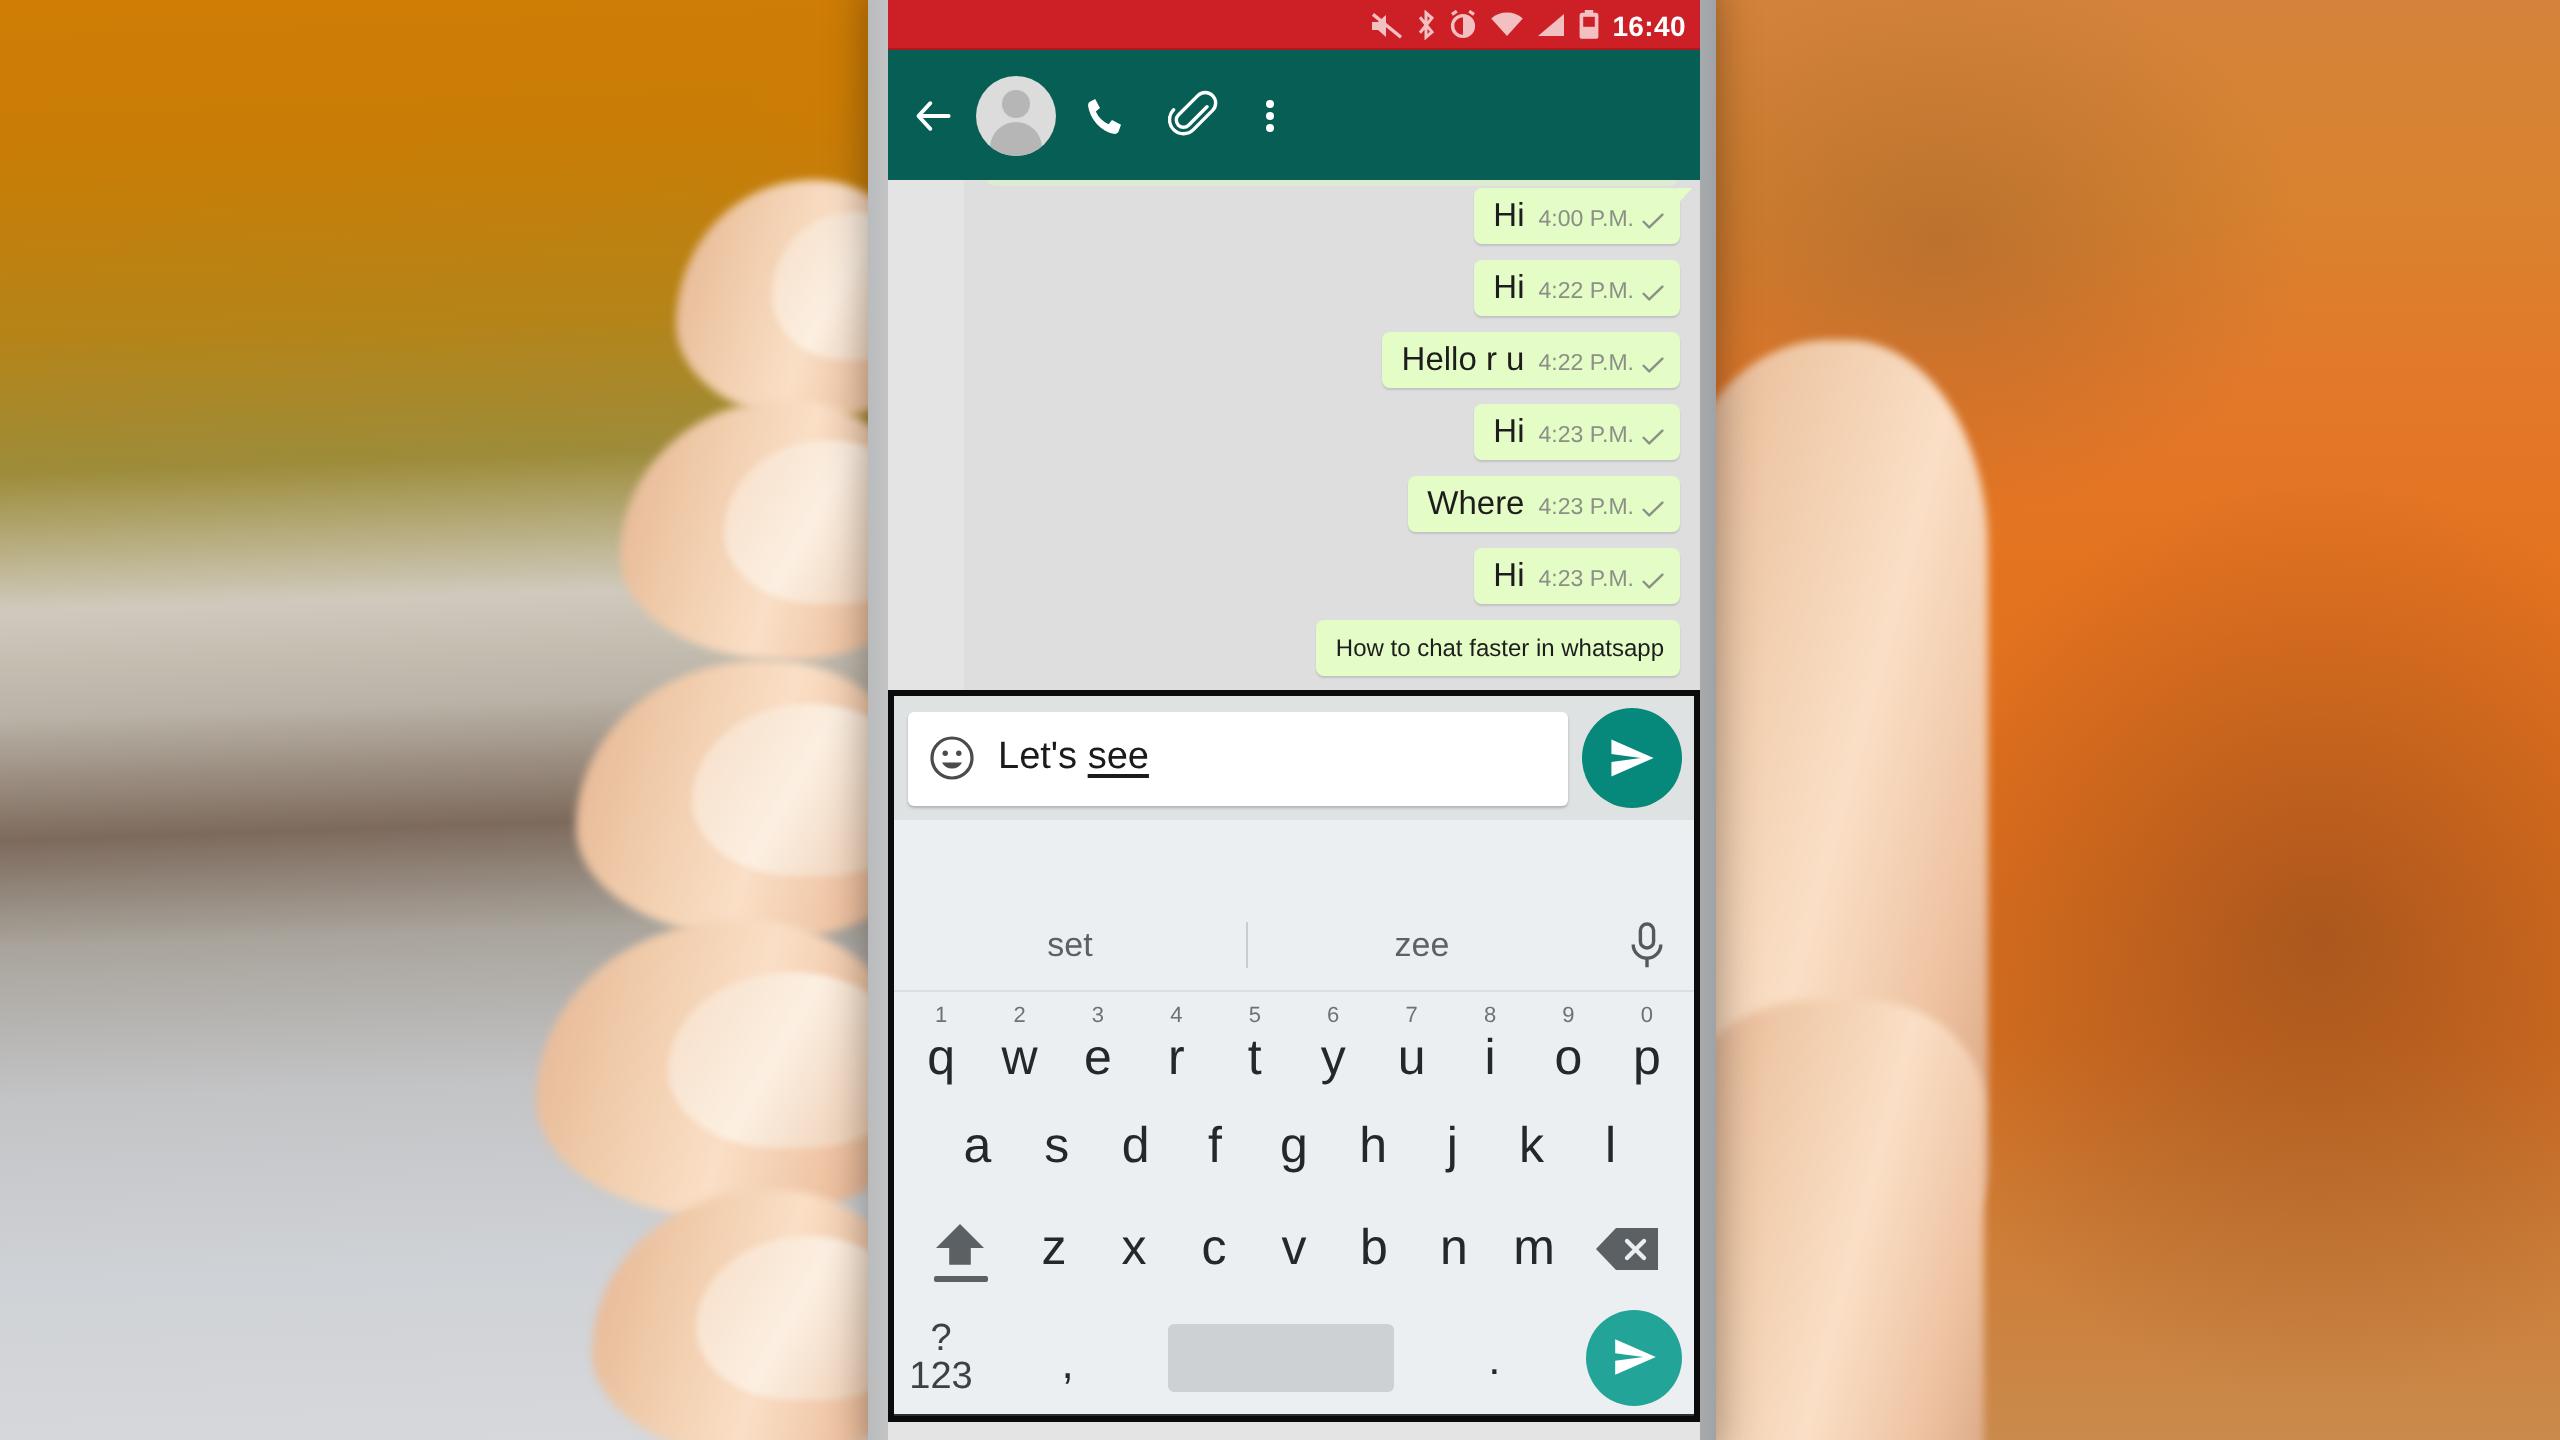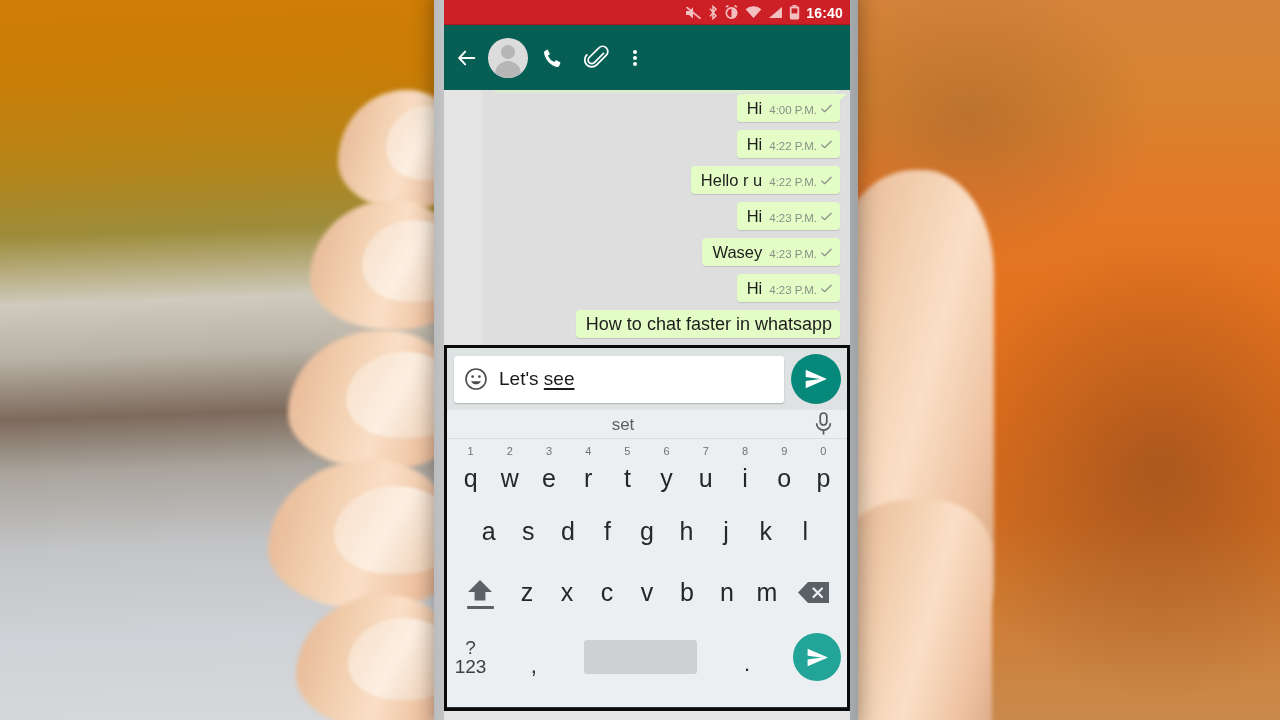--- a/index.html
+++ b/index.html
@@ -141,24 +141,24 @@
     display:flex; align-items:flex-end; gap:7px;
     box-shadow:0 1px 1px rgba(0,0,0,.13);
     max-width:96%; position:relative;
   }
   .bubble.tail::after{
     content:""; position:absolute; right:-6px; top:0;
     border-width:0 0 9px 8px; border-style:solid;
     border-color:transparent transparent transparent #e4fcc6;
   }
   .btxt{ font-size:16.5px; color:#1d1d1d; line-height:20px; white-space:nowrap; }
-  .bmeta{ display:flex; align-items:flex-start; gap:4px; padding-bottom:1px; }
+  .bmeta{ display:flex; align-items:center; gap:4px; padding-bottom:1px; }
   .btime{ font-size:11.5px; color:#8b8f86; line-height:13px; }
   .tick{ width:11px; height:9px; display:block; }
-  .bubble.wide .btxt{ font-size:18px;text-align:right; }
+  .bubble.wide .btxt{ font-size:12px;text-align:right; }
 
   
   #innerframe{
     position:absolute; left:444px; top:345px; width:406px; height:366px;
     border:3px solid #0b0b0b;
     background:#eceff1; overflow:hidden;
   }
   #composer{
     height:62px; background:#dfe2e3;
     display:flex; align-items:center; padding:0 6px 0 7px; gap:7px;
@@ -174,22 +174,22 @@
   }
   #input-text u{ text-decoration:underline; text-decoration-thickness:1.5px; text-underline-offset:3px;margin-top:16px; }
   #send-circle{
     width:50px; height:50px; border-radius:50%; background:#06887a;
     display:flex; align-items:center; justify-content:center; flex:none; cursor:pointer;
   }
 
   
   #keyboard{ background:#eceff1; height:297px; display:flex; flex-direction:column; }
   #suggestbar{
-    height:29px; display:flex; align-items:center; position:relative;
-    border-bottom:1px solid #dcdfe1; background:#eceff1;
+    height:46px; display:flex; align-items:center; position:relative;
+    border-bottom:1px solid #dcdfe1; background:#eceff1;margin-top:40px;
   }
   .sugg{
     flex:1; text-align:center; font-size:17px; color:#5d6165;
     position:relative; cursor:pointer; line-height:45px;
   }
   .sugg + .sugg::before{
     content:""; position:absolute; left:0; top:11px; bottom:11px; width:1px; background:#c9cdd0;
   }
   .sugg .dots{
     position:absolute; left:50%; transform:translateX(-50%); bottom:1px;
@@ -341,21 +341,21 @@
       <div class="bubble">
         <span class="btxt">Hi</span>
         <span class="bmeta">
           <span class="btime">4:23 P.M.</span>
           <svg class="tick" viewBox="0 0 14 11">
             <path d="M1 6l3.6 3.6L13 1.4" stroke="#8b8f86" stroke-width="1.5" fill="none" stroke-linecap="round" stroke-linejoin="round"></path>
           </svg>
         </span>
       </div>
       <div class="bubble">
-        <span class="btxt">Wasey</span>
+        <span class="btxt">Where</span>
         <span class="bmeta">
           <span class="btime">4:23 P.M.</span>
           <svg class="tick" viewBox="0 0 14 11">
             <path d="M1 6l3.6 3.6L13 1.4" stroke="#8b8f86" stroke-width="1.5" fill="none" stroke-linecap="round" stroke-linejoin="round"></path>
           </svg>
         </span>
       </div>
       <div class="bubble">
         <span class="btxt">Hi</span>
         <span class="bmeta">
@@ -387,20 +387,21 @@
       <svg width="26" height="26" viewBox="0 0 24 24">
         <path d="M2.5 20.5 22 12 2.5 3.5 2.5 10.2 16 12 2.5 13.8z" fill="#fff"></path>
       </svg>
     </div>
   </div>
 
   <div id="keyboard">
 
     <div id="suggestbar">
       <div class="sugg"><span>set</span></div>
+      <div class="sugg"><span>zee</span></div>
       <div id="mic-btn">
         <svg width="19" height="24" viewBox="0 0 19 24">
           <rect x="6.2" y="1" width="6.6" height="12" rx="3.3" fill="none" stroke="#55595d" stroke-width="1.7"></rect>
           <path d="M2.6 11.2a6.9 6.9 0 0 0 13.8 0M9.5 18v4.6" stroke="#55595d" stroke-width="1.7" fill="none"></path>
         </svg>
       </div>
     </div>
 
     <div class="krow" id="row1">
         <div class="key">

